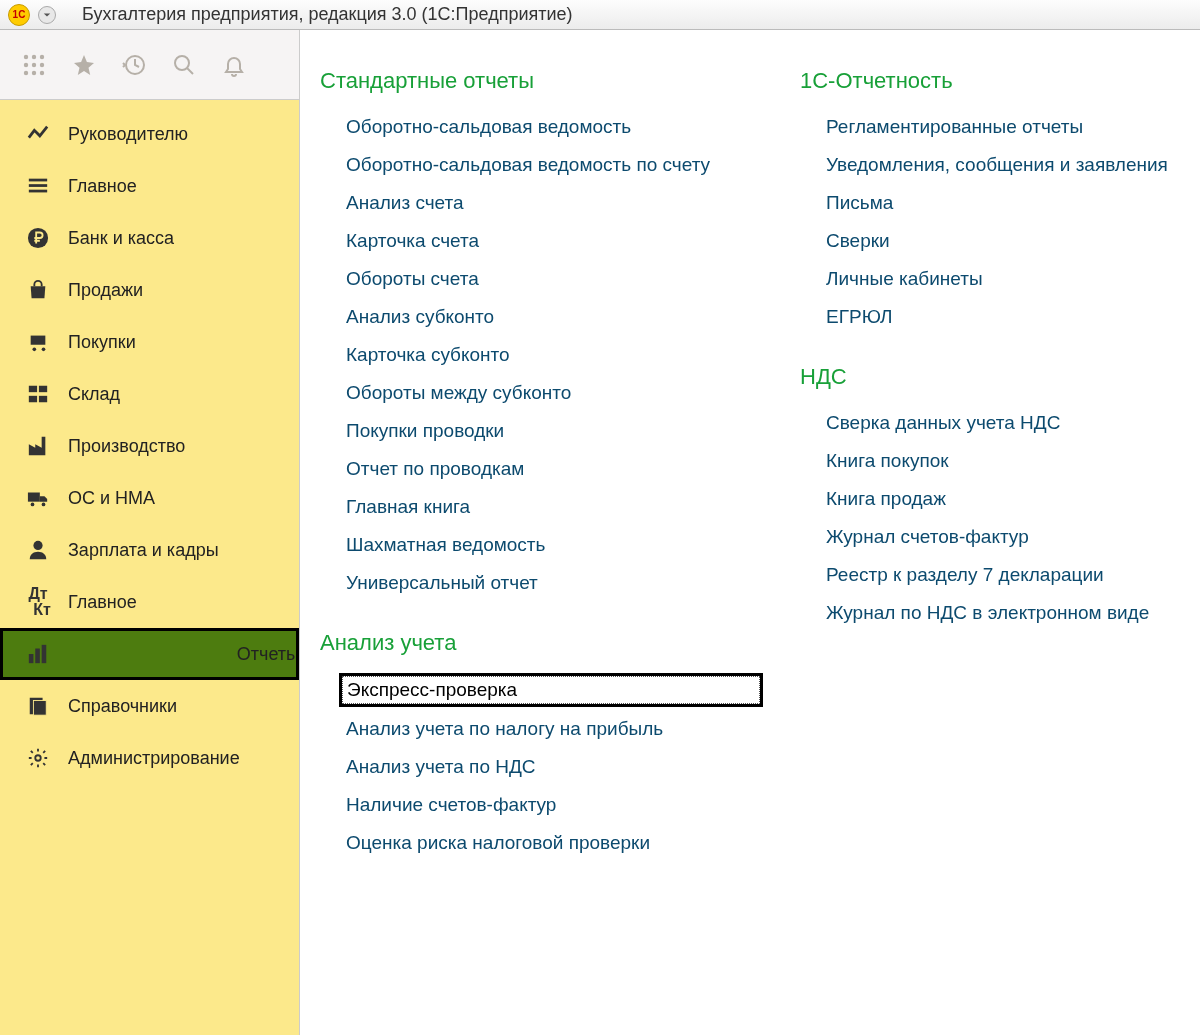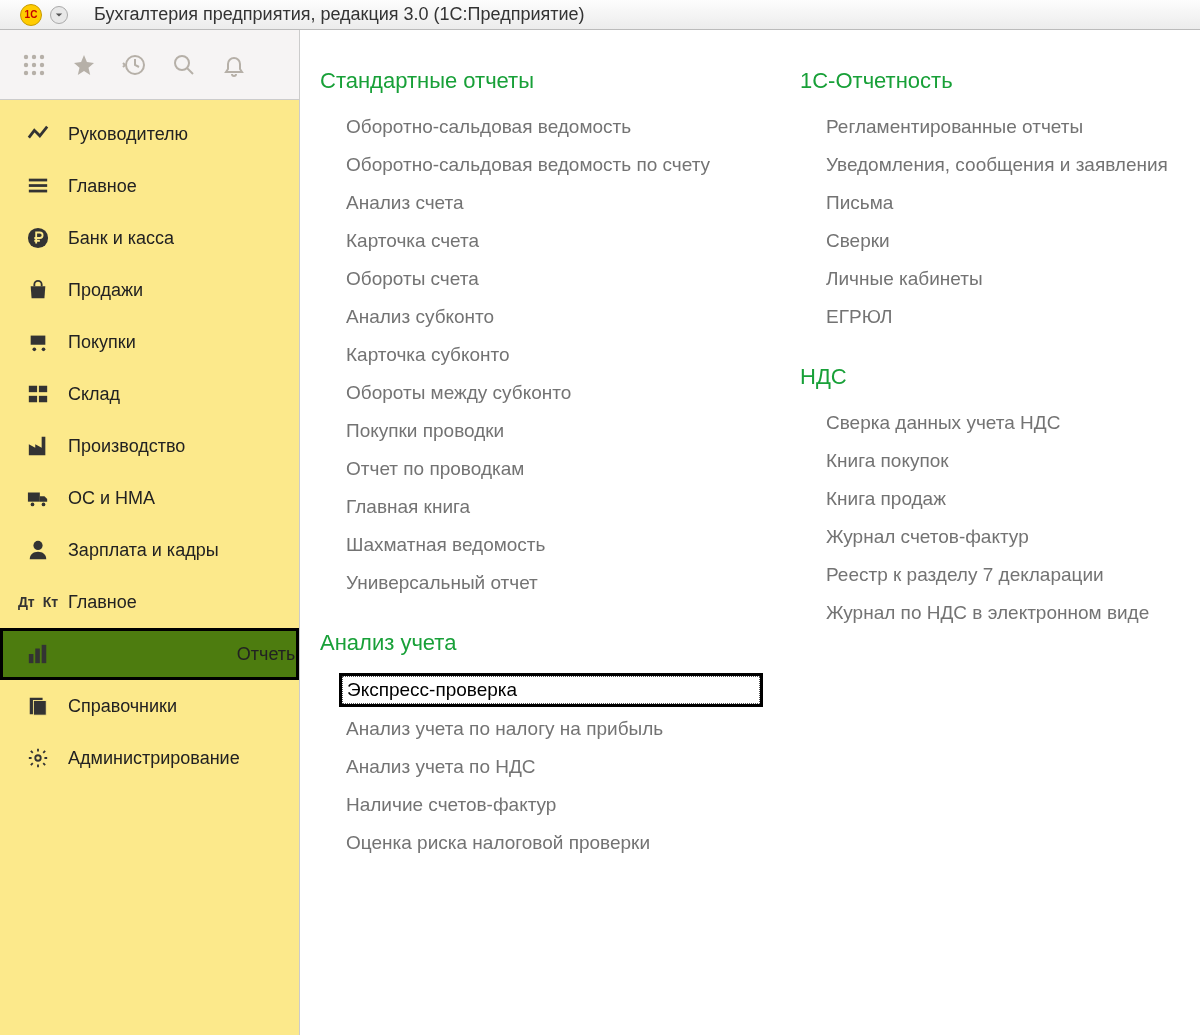--- a/index.html
+++ b/index.html
@@ -1,35 +1,35 @@
 <!DOCTYPE html>
 <html><head>
 <meta charset="utf-8">
 <style>
   * { box-sizing: border-box; margin: 0; padding: 0; }
   body { font-family: Arial, sans-serif; font-size: 16px; width: 1200px; height: 1035px; overflow: hidden; background: #fff; }
-  .titlebar { height: 30px; background: linear-gradient(#fdfdfd, #ececec); display: flex; align-items: center; gap: 8px; padding: 0 20px; border-bottom: 1px solid #bbb; }
+  .titlebar { height: 30px; background: linear-gradient(#fdfdfd, #ececec); display: flex; align-items: center; gap: 8px; padding: 0 8px; border-bottom: 1px solid #bbb; }
   .logo-1c { width: 22px; height: 22px; border-radius: 50%; background: #ffcc00; border: 1px solid #c89b00; display: flex; align-items: center; justify-content: center; font-size: 10px; font-weight: bold; color: #c40000; }
   .dropdown-circle { width: 18px; height: 18px; border-radius: 50%; background: #e8e8e8; border: 1px solid #aaa; display: flex; align-items: center; justify-content: center; }
   .dropdown-circle svg { width: 8px; height: 8px; fill: #555; }
   .title-text { margin-left: 18px; font-size: 18px; color: #333; }
   .workspace { display: flex; height: calc(100% - 30px); }
   .leftcol { width: 300px; display: flex; flex-direction: column; border-right: 1px solid #ccc; }
   .toolbarrow { height: 70px; background: #f6f4f4; display: flex; align-items: center; gap: 22px; padding-left: 20px; border-bottom: 1px solid #ccc; }
   .toolbarrow .tbicon { width: 28px; height: 28px; color: #b6b0a8; display: flex; align-items: center; justify-content: center; }
   .sidebar { flex: 1; background: #fce98b; padding-top: 8px; }
   .nav-item { height: 52px; display: flex; align-items: center; gap: 18px; padding-left: 26px; cursor: pointer; color: #222; font-size: 18px; }
   .nav-item .nvicon { width: 24px; height: 24px; display: flex; align-items: center; justify-content: center; color: #333; }
   .nav-item.active { background: #4d7c0f; justify-content: space-between; }
   .black-frame { outline: 3px solid #000; outline-offset: -3px; }
   .content { flex: 1; padding: 30px 0 0 20px; display: flex; gap: 40px; overflow: hidden; }
   .col { display: flex; flex-direction: column; }
   .col1 { width: 440px; }
   .section-title { color: #18a038; font-size: 22px; margin: 8px 0 14px 0; font-weight: normal; }
-  .link-item { color: #737373; font-size: 19px; padding: 8px 0 8px 26px; cursor: pointer; font-weight: normal; }
+  .link-item { color: #0c4a6e; font-size: 19px; padding: 8px 0 8px 26px; cursor: pointer; font-weight: normal; }
   .link-highlight { display: inline-block; outline: 3px solid #000; border: 1px dotted #555; padding: 2px 4px; margin-left: 22px; margin-top: 6px; margin-bottom: 6px; font-size: 19px; cursor: pointer; }
   svg { display: block; }
 </style>
 </head>
 <body>
 
 <div class="titlebar">
   <div class="logo-1c">
       <span>1C</span>
     </div>
@@ -162,21 +162,21 @@
       <div class="nav-item">
         <span class="nvicon">
             <svg width="22" height="22" viewBox="0 0 24 24" fill="currentColor">
               <circle cx="12" cy="7" r="5"></circle>
               <path d="M3 22c0-5 4-8 9-8s9 3 9 8z"></path>
             </svg>
           </span>
         <span>Зарплата и кадры</span>
       </div>
       <div class="nav-item">
-        <span class="nvicon" style="font-size:14px;font-weight:bold;line-height:1;flex-direction:row;">
+        <span class="nvicon" style="font-size:16px;font-weight:bold;line-height:1;flex-direction:column;">
             <span>Дт</span>
             <span style="margin-left:8px">Кт</span>
           </span>
         <span>Главное</span>
       </div>
       <div class="nav-item active black-frame">
         <span class="nvicon">
             <svg width="22" height="22" viewBox="0 0 24 24" fill="currentColor">
               <rect x="2" y="12" width="5" height="10"></rect>
               <rect x="9" y="6" width="5" height="16"></rect>

